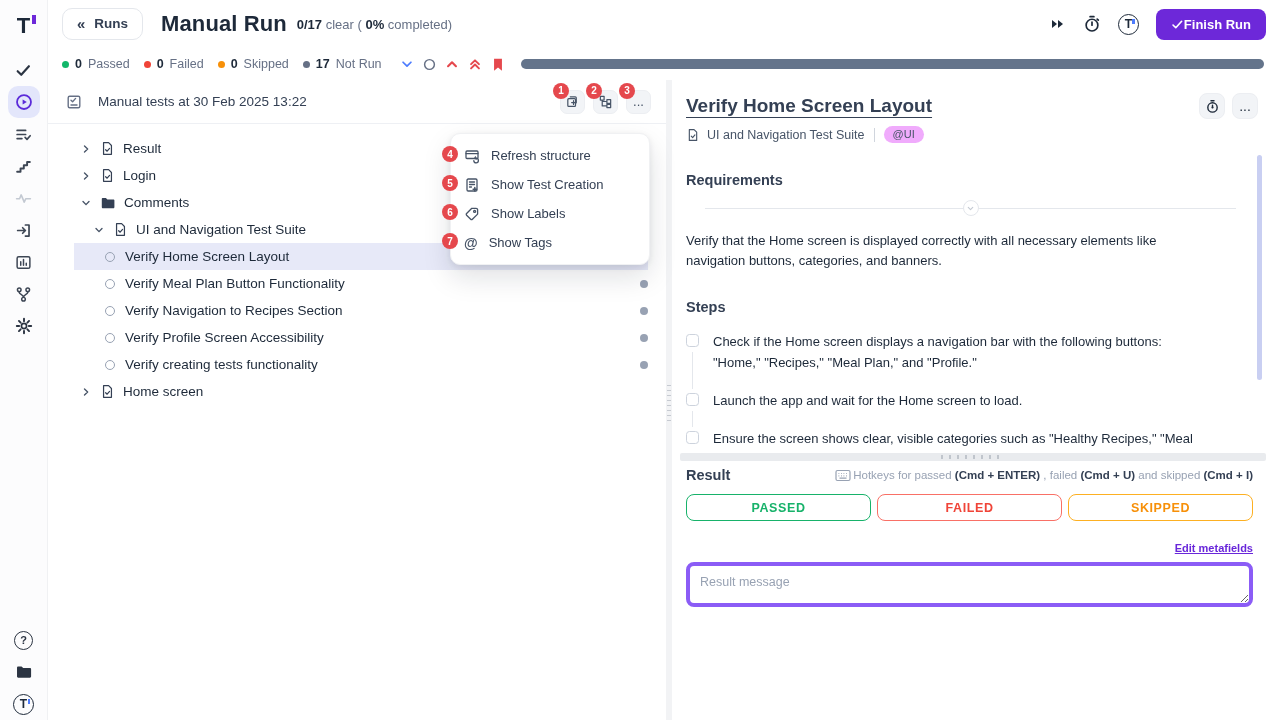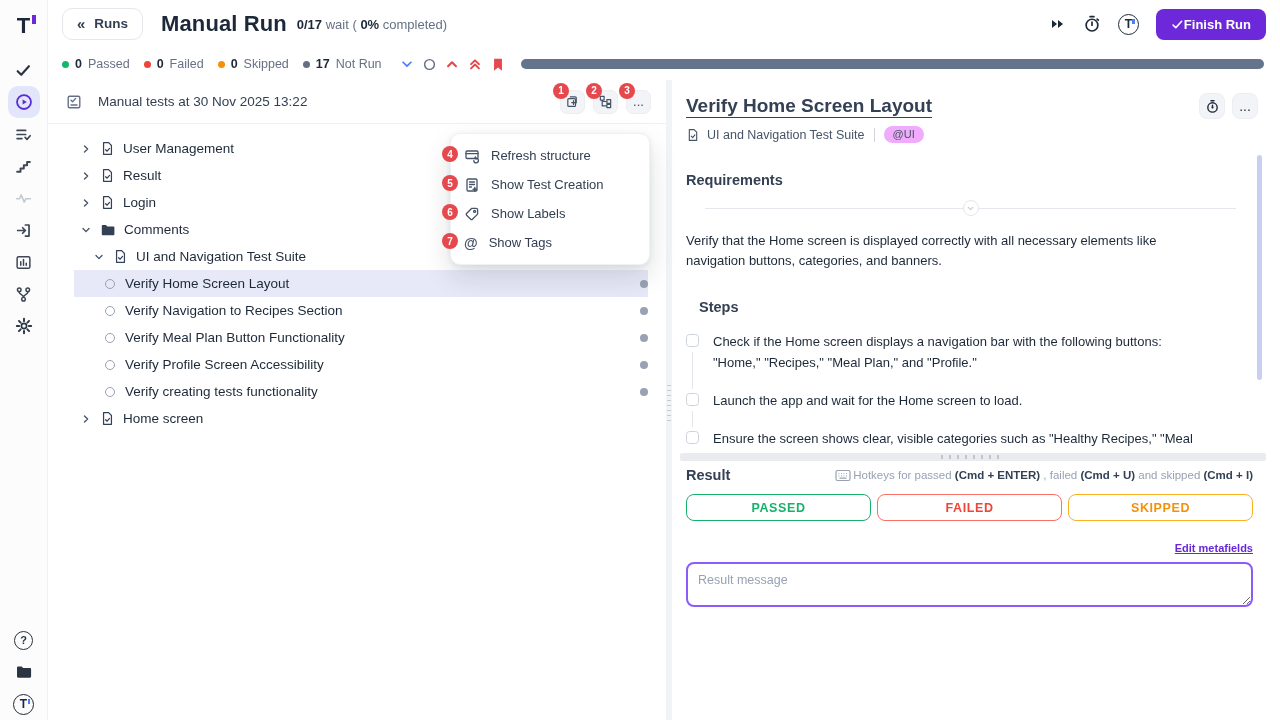--- a/index.html
+++ b/index.html
@@ -111,21 +111,21 @@
   .tag-pill { background:#f0abfc; border-radius:999px; padding:2px 9px 3px; font-size:11px; color:#475467; }
 
   .d-body { position:absolute; left:14px; right:30px; top:78px; height:295px; overflow:hidden; }
   .sec-h { font-size:14.5px; font-weight:700; color:#344054; }
   .req-h { margin-top:14px; }
   .divider { position:relative; height:1px; background:#e4e7ec; margin:20px 14px 0 19px; }
   .divider .knob { position:absolute; left:50%; top:-8px; transform:translateX(-50%);
                    width:16px; height:16px; background:#fff; border:1px solid #e4e7ec;
                    border-radius:50%; display:flex; align-items:center; justify-content:center; color:#c3c9d2;}
   .req-text { margin-top:22px; font-size:13px; line-height:1.55; color:#1d2939; max-width:515px; }
-  .steps-h { margin-top:28px;margin-left:13px; }
+  .steps-h { margin-top:28px; }
   .steps { margin-top:17px; }
   .step { position:relative; padding:0 0 17px 27px; max-width:515px; }
   .step .cb { position:absolute; left:0; top:2px; width:13px; height:13px;
               border:1.5px solid #cdd3dd; border-radius:3.5px; background:#fff; }
   .step .conn { position:absolute; left:6px; top:20px; bottom:2px; width:1px; background:#e4e7ec; }
   .step .stext { font-size:13px; line-height:1.6; color:#1d2939; }
 
   .scroll-thumb { position:absolute; right:18px; top:75px; width:5px; height:225px;
                   background:#c9cff2; border-radius:3px; cursor:pointer; }
 
@@ -142,21 +142,21 @@
   .hotkeys b { color:#344054; font-weight:800; }
   .verdicts { display:flex; gap:6px; margin-top:11px; }
   .vbtn { flex:1; height:27px; background:#fff; border-radius:8px; border:1.5px solid;
           font-size:12.5px; font-weight:700; letter-spacing:.6px; cursor:pointer;
           font-family:"Liberation Sans", sans-serif; }
   .v-pass { border-color:#17b26a; color:#17b26a; }
   .v-fail { border-color:#f97066; color:#f04438; }
   .v-skip { border-color:#fdb022; color:#f79009; }
   .meta-row { margin-top:17px; text-align:right; }
   .meta-link { font-size:11px; font-weight:700; color:#6927da; text-decoration:underline; cursor:pointer; }
-  .msg-box { margin-top:6px; width:100%; height:45px; border:2px solid #8b5cf6; border-radius:8px;
+  .msg-box { margin-top:6px; width:100%; height:45px; border:4px solid #8b5cf6; border-radius:8px;
              padding:9px 10px; font-size:12.5px; color:#1d2939; resize:both;
              font-family:"Liberation Sans", sans-serif; }
   .msg-box::placeholder { color:#98a2b3; }
   svg { display:block; }
 </style>
 </head>
 <body>
 
 <div class="app">
 
@@ -257,21 +257,21 @@
       </div>
     </div>
   </nav>
 
   <header class="header">
     <button class="runs-btn">
       <span class="bk">«</span>
       <span>Runs</span>
     </button>
     <h1 class="h-title">Manual Run</h1>
-    <div class="h-progress"><b>0/17</b><span> wait ( </span><b>0%</b><span> completed)</span></div>
+    <div class="h-progress"><b>0/17</b><span> clear ( </span><b>0%</b><span> completed)</span></div>
     <div class="header-right">
       <span class="hicon">
           <svg width="17" height="16" viewBox="0 0 16 16">
             <path d="M2.5 4l5 4-5 4zM8.5 4l5 4-5 4z" fill="#1d2939"></path>
           </svg>
         </span>
       <span class="hicon">
           <svg width="18" height="18" viewBox="0 0 16 16" fill="none" stroke="#1d2939" stroke-width="1.5" stroke-linecap="round">
             <circle cx="8" cy="9" r="5.2"></circle>
             <path d="M8 9V6.3M6.3 1.5h3.4M12.6 3.6l1 1"></path>
@@ -344,21 +344,21 @@
   </div>
 
   <section class="tree-panel">
     <div class="tree-header">
       <span>
           <svg width="16" height="16" viewBox="0 0 16 16" fill="none" stroke="#667085" stroke-width="1.4" stroke-linecap="round" stroke-linejoin="round">
             <rect x="2.2" y="2.2" width="11.6" height="11.6" rx="1.5"></rect>
             <path d="M5 6.2l1.6 1.6 3-3.4M5 11h6"></path>
           </svg>
         </span>
-      <span class="tree-title">Manual tests at 30 Nov 2025 13:22</span>
+      <span class="tree-title">Manual tests at 30 Feb 2025 13:22</span>
       <div class="tree-toolbar">
         <button class="tbtn">
           <span class="badge">1</span>
           <span>
               <svg width="15" height="15" viewBox="0 0 16 16" fill="none" stroke="#475467" stroke-width="1.3" stroke-linecap="round" stroke-linejoin="round">
                 <path d="M5.6 3h5.4a1 1 0 011 1v5.4"></path>
                 <rect x="3" y="5" width="8.2" height="8.2" rx="1"></rect>
                 <path d="M7.1 9.1h4M9.1 7.1v4"></path>
               </svg>
             </span>
@@ -387,90 +387,76 @@
             <svg width="12" height="12" viewBox="0 0 16 16">
               <path d="M6 4l4.2 4L6 12" fill="none" stroke="#475467" stroke-width="1.8" stroke-linecap="round" stroke-linejoin="round"></path>
             </svg>
           </span>
         <span class="ficon">
             <svg width="15" height="15" viewBox="0 0 16 16" fill="none" stroke="#344054" stroke-width="1.3" stroke-linejoin="round">
               <path d="M3.8 1.8h5.4l3 3v9.4H3.8z"></path>
               <path d="M6 9.3l1.6 1.6 2.6-3" stroke-linecap="round"></path>
             </svg>
           </span>
-        <span class="tlabel">User Management</span>
+        <span class="tlabel">Result</span>
       </div>
       <div class="trow lvl0">
         <span class="chev">
             <svg width="12" height="12" viewBox="0 0 16 16">
               <path d="M6 4l4.2 4L6 12" fill="none" stroke="#475467" stroke-width="1.8" stroke-linecap="round" stroke-linejoin="round"></path>
             </svg>
           </span>
         <span class="ficon">
             <svg width="15" height="15" viewBox="0 0 16 16" fill="none" stroke="#344054" stroke-width="1.3" stroke-linejoin="round">
               <path d="M3.8 1.8h5.4l3 3v9.4H3.8z"></path>
               <path d="M6 9.3l1.6 1.6 2.6-3" stroke-linecap="round"></path>
             </svg>
           </span>
-        <span class="tlabel">Result</span>
+        <span class="tlabel">Login</span>
       </div>
       <div class="trow lvl0">
         <span class="chev">
             <svg width="12" height="12" viewBox="0 0 16 16">
-              <path d="M6 4l4.2 4L6 12" fill="none" stroke="#475467" stroke-width="1.8" stroke-linecap="round" stroke-linejoin="round"></path>
+              <path d="M4 6l4 4.2L12 6" fill="none" stroke="#475467" stroke-width="1.8" stroke-linecap="round" stroke-linejoin="round"></path>
+            </svg>
+          </span>
+        <span class="ficon">
+            <svg width="16" height="16" viewBox="0 0 16 16">
+              <path d="M1.8 4c0-.6.5-1 1-1h3.1L7.4 4.6h6c.5 0 1 .4 1 1v6.6c0 .5-.5 1-1 1H2.8c-.5 0-1-.5-1-1z" fill="#344054"></path>
+            </svg>
+          </span>
+        <span class="tlabel">Comments</span>
+      </div>
+      <div class="trow lvl1">
+        <span class="chev">
+            <svg width="12" height="12" viewBox="0 0 16 16">
+              <path d="M4 6l4 4.2L12 6" fill="none" stroke="#475467" stroke-width="1.8" stroke-linecap="round" stroke-linejoin="round"></path>
             </svg>
           </span>
         <span class="ficon">
             <svg width="15" height="15" viewBox="0 0 16 16" fill="none" stroke="#344054" stroke-width="1.3" stroke-linejoin="round">
               <path d="M3.8 1.8h5.4l3 3v9.4H3.8z"></path>
               <path d="M6 9.3l1.6 1.6 2.6-3" stroke-linecap="round"></path>
             </svg>
           </span>
-        <span class="tlabel">Login</span>
-      </div>
-      <div class="trow lvl0">
-        <span class="chev">
-            <svg width="12" height="12" viewBox="0 0 16 16">
-              <path d="M4 6l4 4.2L12 6" fill="none" stroke="#475467" stroke-width="1.8" stroke-linecap="round" stroke-linejoin="round"></path>
-            </svg>
-          </span>
-        <span class="ficon">
-            <svg width="16" height="16" viewBox="0 0 16 16">
-              <path d="M1.8 4c0-.6.5-1 1-1h3.1L7.4 4.6h6c.5 0 1 .4 1 1v6.6c0 .5-.5 1-1 1H2.8c-.5 0-1-.5-1-1z" fill="#344054"></path>
-            </svg>
-          </span>
-        <span class="tlabel">Comments</span>
-      </div>
-      <div class="trow lvl1">
-        <span class="chev">
-            <svg width="12" height="12" viewBox="0 0 16 16">
-              <path d="M4 6l4 4.2L12 6" fill="none" stroke="#475467" stroke-width="1.8" stroke-linecap="round" stroke-linejoin="round"></path>
-            </svg>
-          </span>
-        <span class="ficon">
-            <svg width="15" height="15" viewBox="0 0 16 16" fill="none" stroke="#344054" stroke-width="1.3" stroke-linejoin="round">
-              <path d="M3.8 1.8h5.4l3 3v9.4H3.8z"></path>
-              <path d="M6 9.3l1.6 1.6 2.6-3" stroke-linecap="round"></path>
-            </svg>
-          </span>
         <span class="tlabel">UI and Navigation Test Suite</span>
       </div>
       <div class="trow lvl2 selected">
         <span class="tcircle"></span>
         <span class="tlabel test">Verify Home Screen Layout</span>
         <span class="rdot"></span>
       </div>
       <div class="trow lvl2">
         <span class="tcircle"></span>
-        <span class="tlabel test">Verify Navigation to Recipes Section</span>
+        <span class="tlabel test">Verify Meal Plan Button Functionality</span>
         <span class="rdot"></span>
       </div>
       <div class="trow lvl2">
         <span class="tcircle"></span>
-        <span class="tlabel test">Verify Meal Plan Button Functionality</span>
+        <span class="tlabel test">Verify Navigation to Recipes Section</span>
         <span class="rdot"></span>
       </div>
       <div class="trow lvl2">
         <span class="tcircle"></span>
         <span class="tlabel test">Verify Profile Screen Accessibility</span>
         <span class="rdot"></span>
       </div>
       <div class="trow lvl2">
         <span class="tcircle"></span>
         <span class="tlabel test">Verify creating tests functionality</span>

